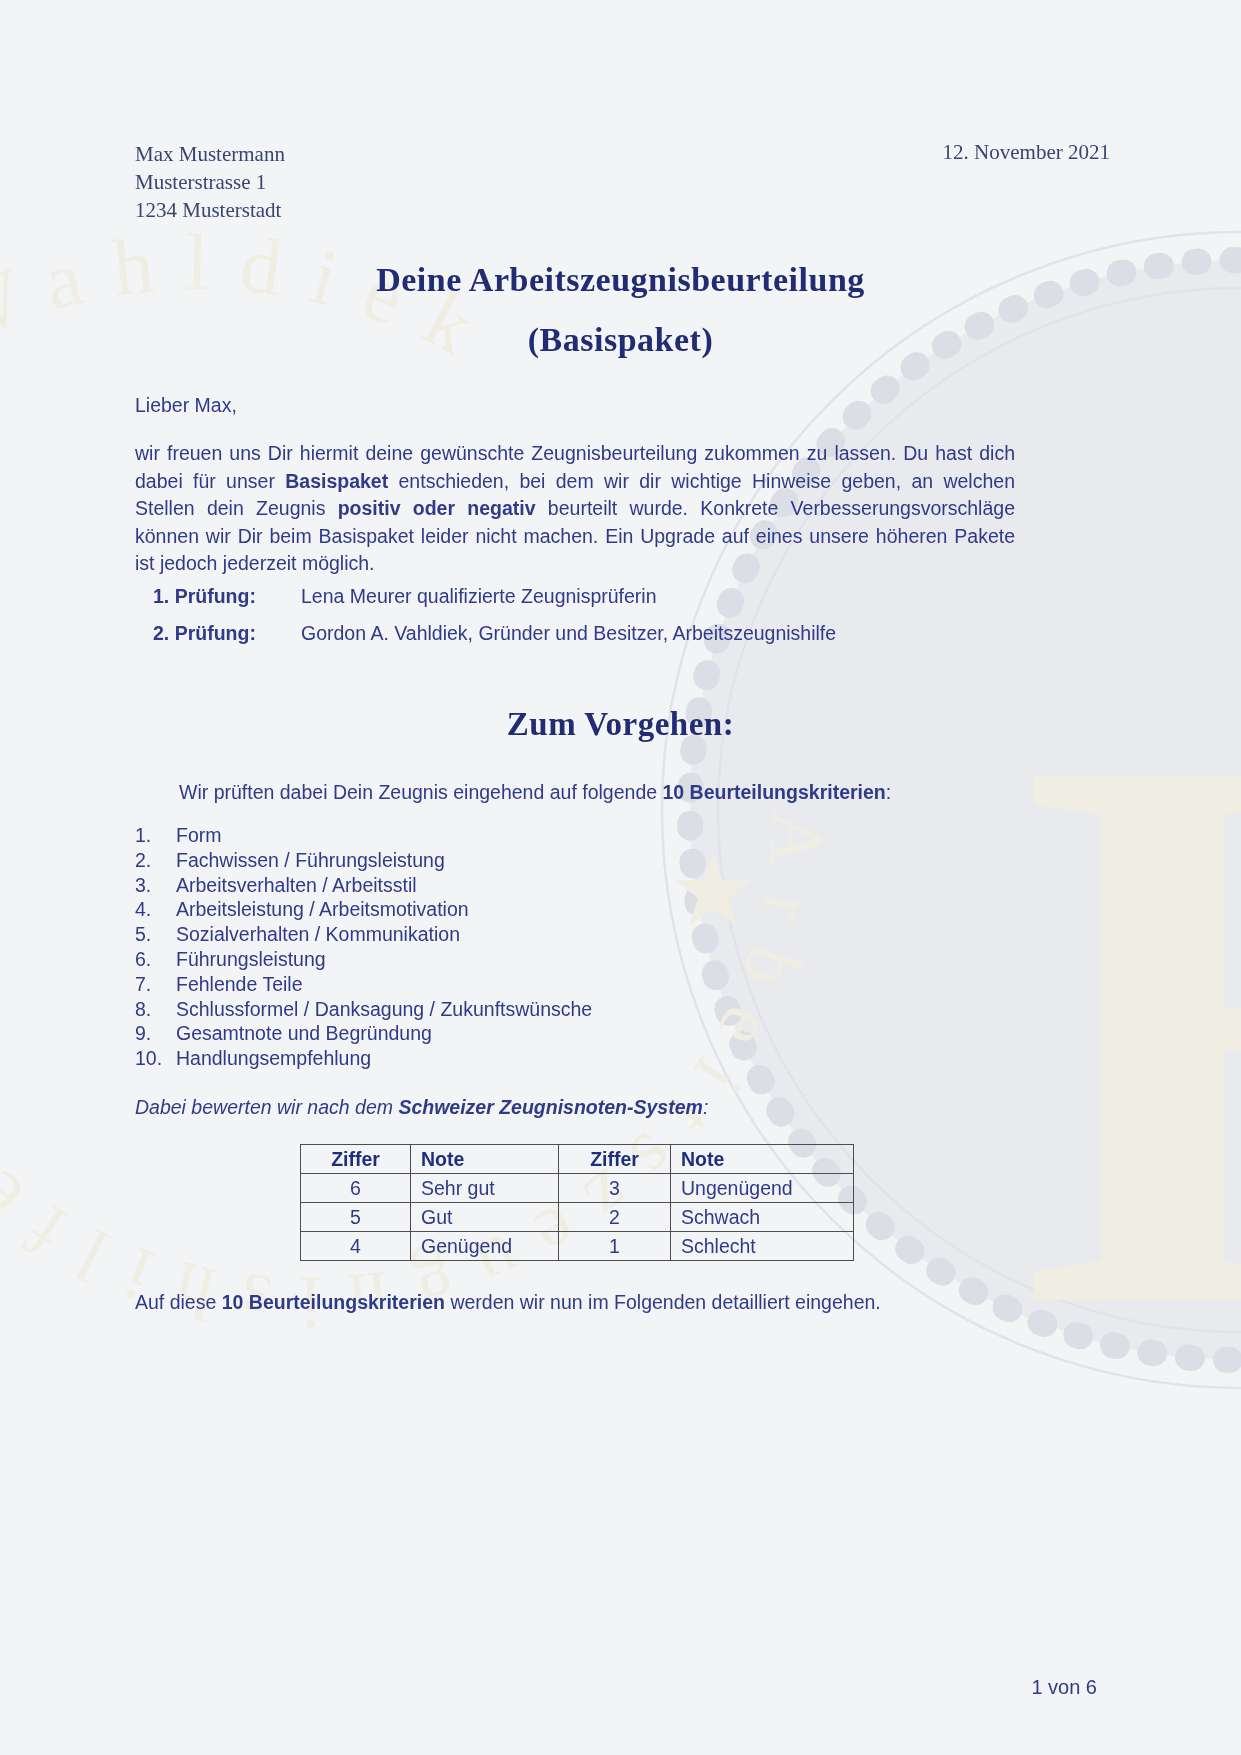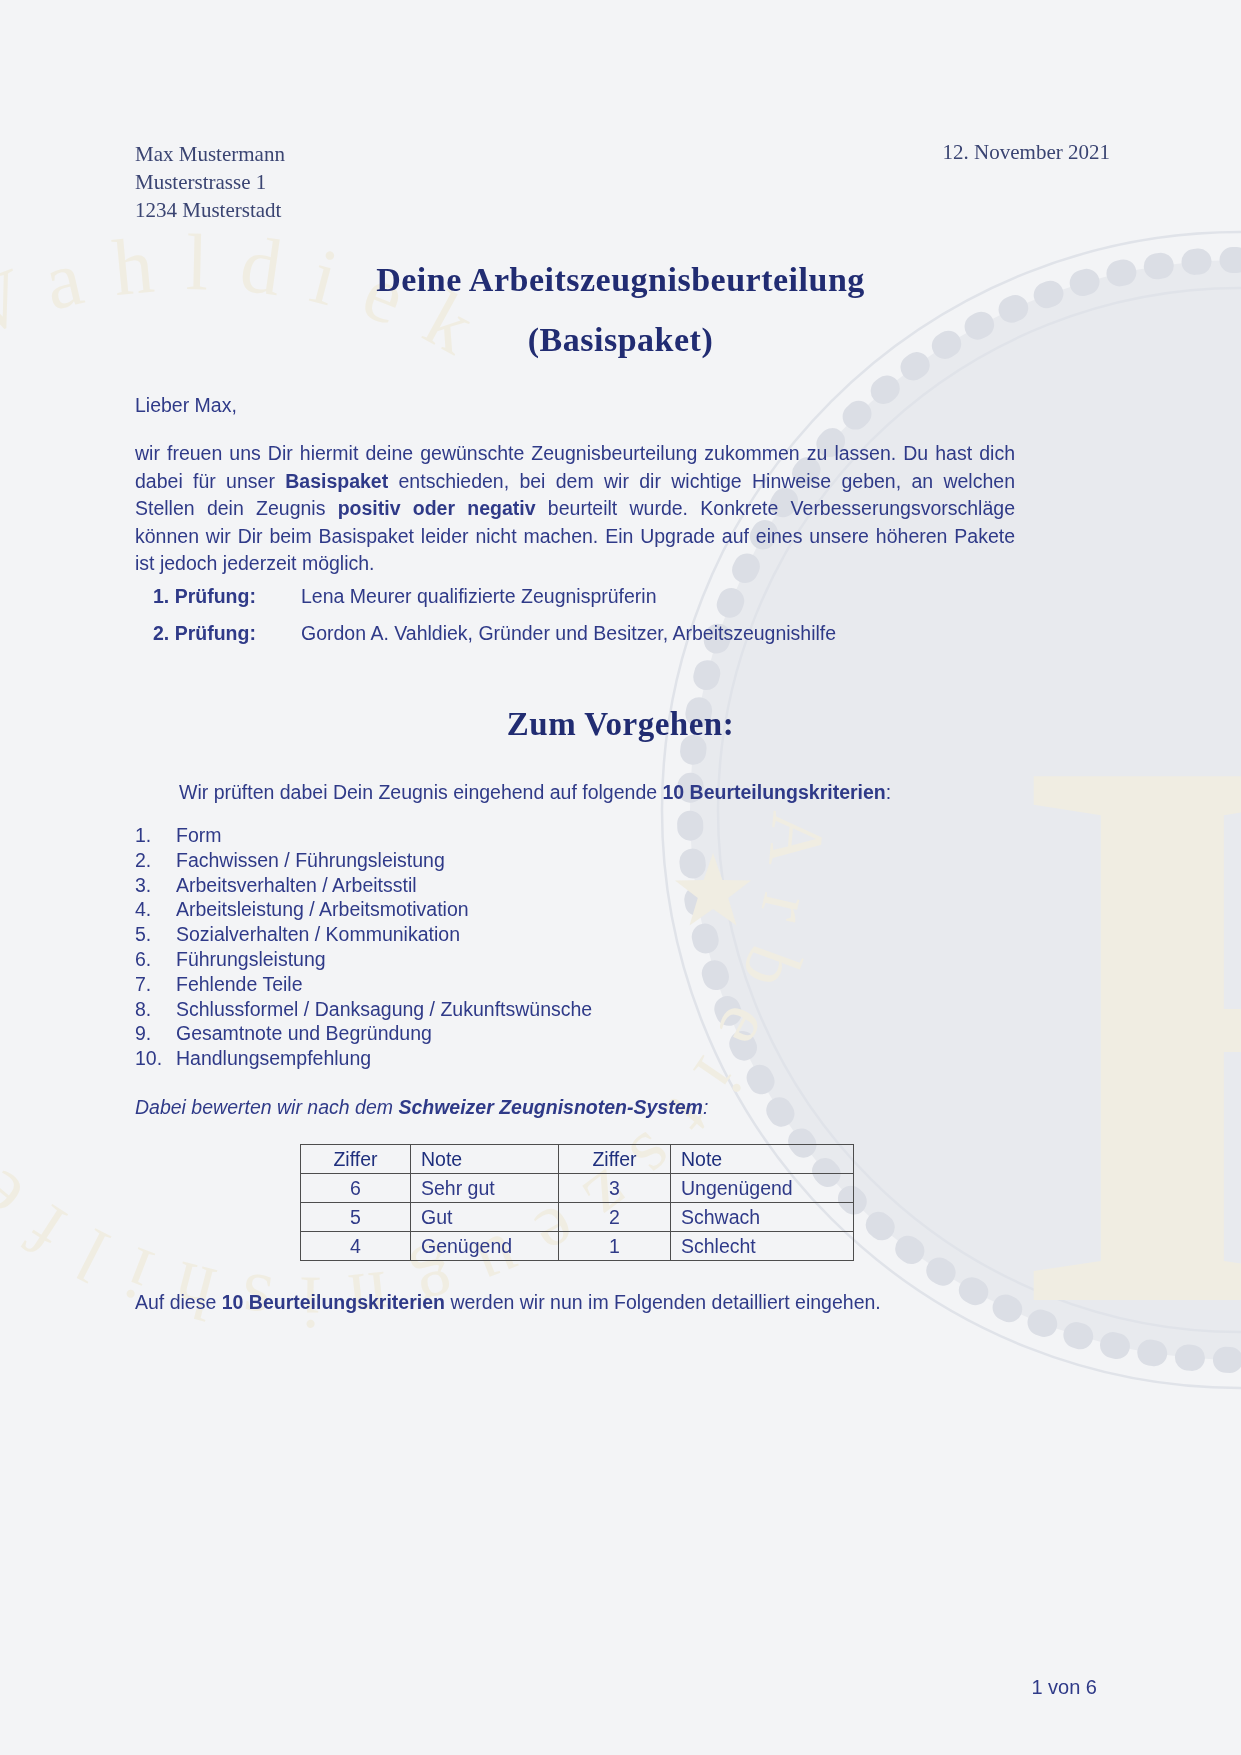--- a/index.html
+++ b/index.html
@@ -41,21 +41,21 @@
   .crit-row{line-height:24.8px;white-space:nowrap;}
   .crit-num{display:inline-block;width:41px;}
 
   .rating-intro{left:135px;top:1094px;font-style:italic;}
 
   .rating-table{left:300px;top:1144px;border-collapse:collapse;table-layout:fixed;}
   .rating-table th,.rating-table td{
     border:1.5px solid #4d4d4d;height:28px;padding:0;
     font-size:19.5px;color:#2f3a88;vertical-align:middle;
   }
-  .rating-table th{color:#1f2f7d;font-weight:normal;text-align:left;padding-left:10px;}
+  .rating-table th{color:#1f2f7d;font-weight:bold;text-align:left;padding-left:10px;}
   .rating-table th:nth-child(odd){text-align:center;padding-left:0;}
   .rating-table td:nth-child(odd){text-align:center;}
   .rating-table td:nth-child(even){padding-left:10px;}
 
   .closing{left:135px;top:1289px;}
   .page-number{right:144px;top:1676px;font-size:20px;color:#2f3a88;}
 </style>
 </head>
 <body>
 

